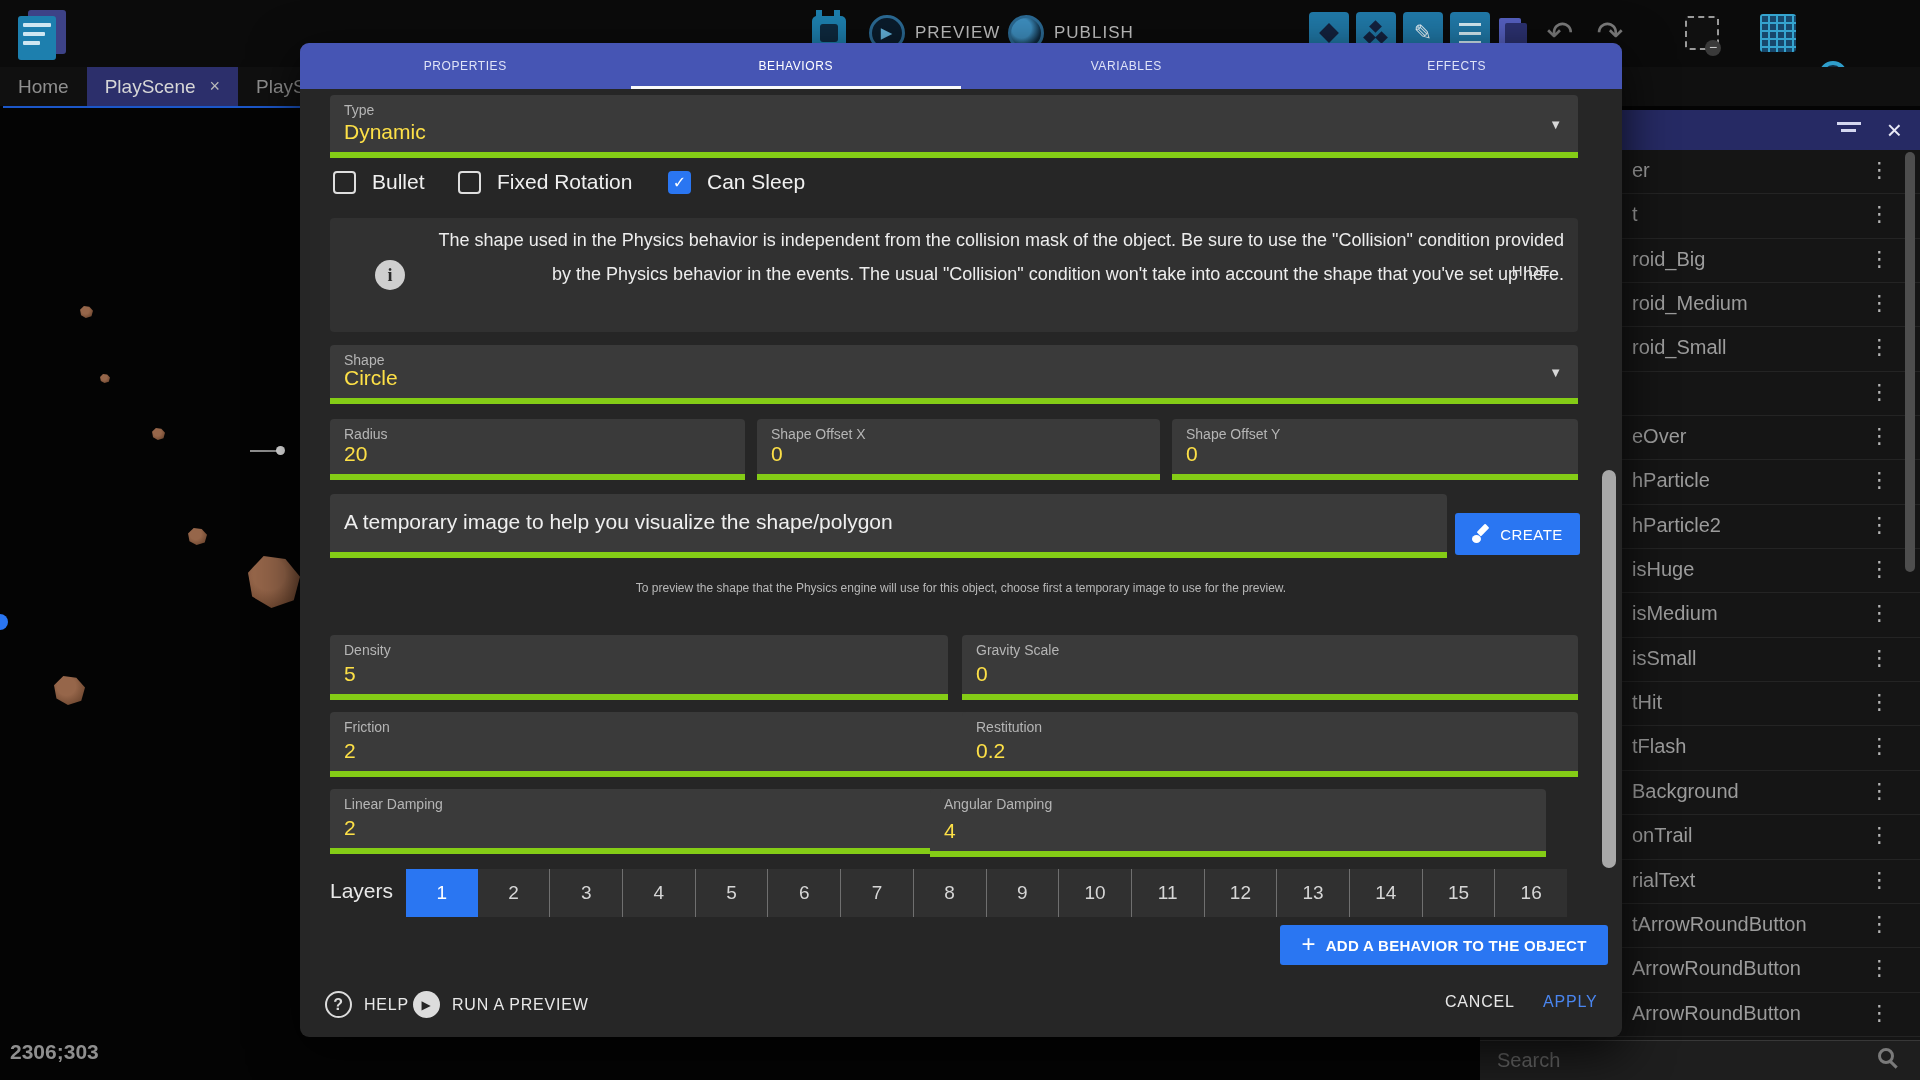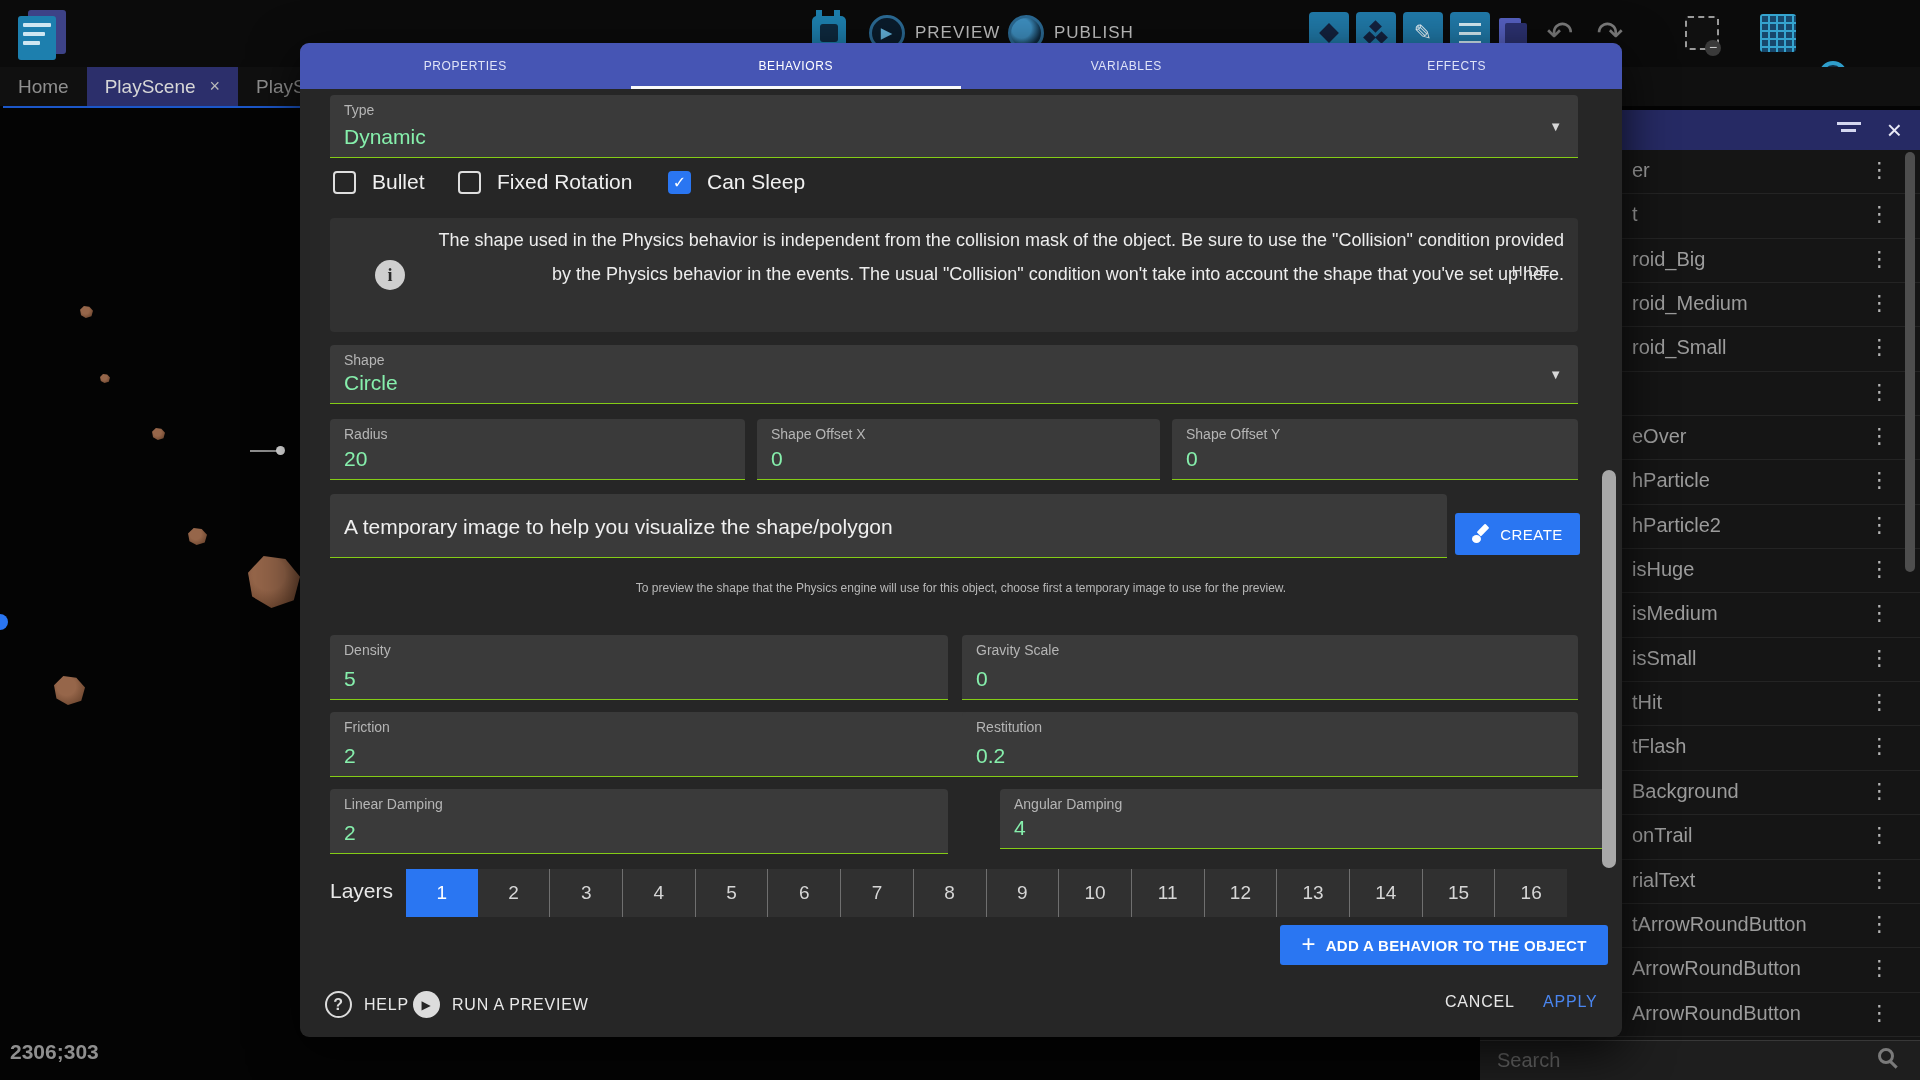--- a/index.html
+++ b/index.html
@@ -80,23 +80,23 @@
   .search-ic { position:absolute; right:26px; top:7px; width:16px; height:16px; border:3px solid #7a7a7a; border-radius:50%; }
   .search-ic::after { content:""; position:absolute; right:-7px; bottom:-5px; width:9px; height:3px; background:#7a7a7a; transform:rotate(45deg); }
 
   
   .dialog { position:absolute; left:300px; top:43px; width:1322px; height:994px; background:#262626; border-radius:9px; box-shadow:0 14px 50px rgba(0,0,0,.75); }
   .dheader { position:absolute; left:0; top:0; width:1322px; height:46px; background:#4655b4; border-radius:9px 9px 0 0; display:flex; }
   .dtab { flex:1; display:flex; align-items:center; justify-content:center; color:#dfe3f7; font-size:12px; font-weight:500; letter-spacing:.6px; position:relative; }
   .dtab.active { color:#ffffff; }
   .dtab.active::after { content:""; position:absolute; left:0; bottom:0; width:100%; height:3px; background:#fafafa; }
 
-  .field { position:absolute; background:#3a3a3a; border-bottom:1px solid #84cc16; border-radius:4px 4px 0 0; }
+  .field { position:absolute; background:#3a3a3a; border-bottom:6px solid #84cc16; border-radius:4px 4px 0 0; }
   .field .flabel { position:absolute; left:14px; top:7px; font-size:14px; color:#b5b5b5; font-weight:300; }
-  .field .fvalue { position:absolute; left:14px; bottom:8px; font-size:21px; color:#86efac; font-weight:300; }
+  .field .fvalue { position:absolute; left:14px; bottom:8px; font-size:21px; color:#fde047; font-weight:300; }
   .field .caret { position:absolute; right:16px; top:50%; transform:translateY(-50%); color:#d6d6d6; font-size:13px; }
 
   .cbrow { position:absolute; left:30px; top:127px; height:35px; width:1248px; }
   .cb { position:absolute; display:flex; align-items:center; gap:16px; }
   .cb .box { width:23px; height:23px; border:2.5px solid #dedede; border-radius:4px; display:flex; align-items:center; justify-content:center; }
   .cb.checked .box { background:#2a76f2; border-color:#2a76f2; color:#fff; font-size:16px; font-weight:bold; }
   .cb .cblabel { font-size:21px; color:#f0f0f0; font-weight:300; }
 
   .infobox { position:absolute; left:30px; top:175px; width:1248px; height:114px; background:#313131; border-radius:4px; }
   .info-ic { position:absolute; left:45px; top:42px; width:30px; height:30px; border-radius:50%; background:#cfcfcf; color:#2a2a2a; font-size:18px; font-weight:bold; display:flex; align-items:center; justify-content:center; font-family:"Liberation Serif",serif; }
@@ -399,21 +399,21 @@
       <div class="fvalue">2</div>
     </div>
     <div class="field" style="left:662px;top:669px;width:616px;height:65px;">
       <div class="flabel">Restitution</div>
       <div class="fvalue">0.2</div>
     </div>
     <div class="field" style="left:30px;top:746px;width:618px;height:65px;">
       <div class="flabel">Linear Damping</div>
       <div class="fvalue">2</div>
     </div>
-    <div class="field" style="left:700px;top:746px;width:616px;height:60px;">
+    <div class="field" style="left:630px;top:746px;width:616px;height:68px;">
       <div class="flabel">Angular Damping</div>
       <div class="fvalue">4</div>
     </div>
 
     <div class="layers-label">Layers</div>
     <div class="layers-grid">
         <div class="layer-cell selected">1</div>
         <div class="layer-cell">2</div>
         <div class="layer-cell">3</div>
         <div class="layer-cell">4</div>

